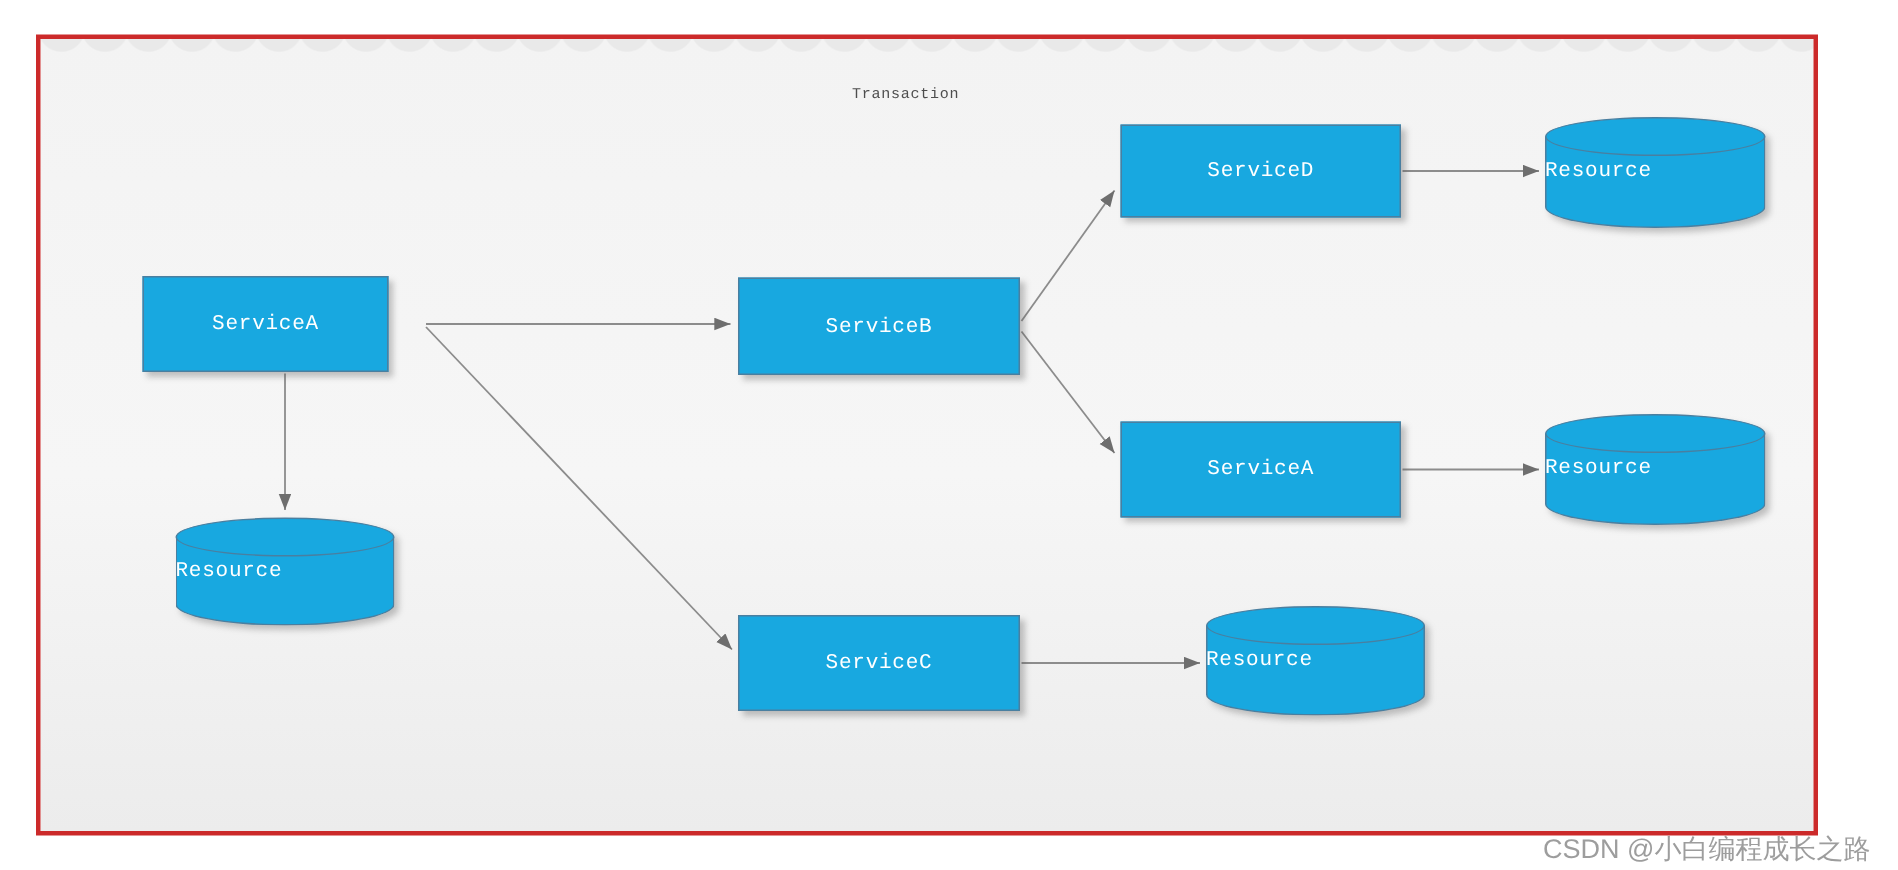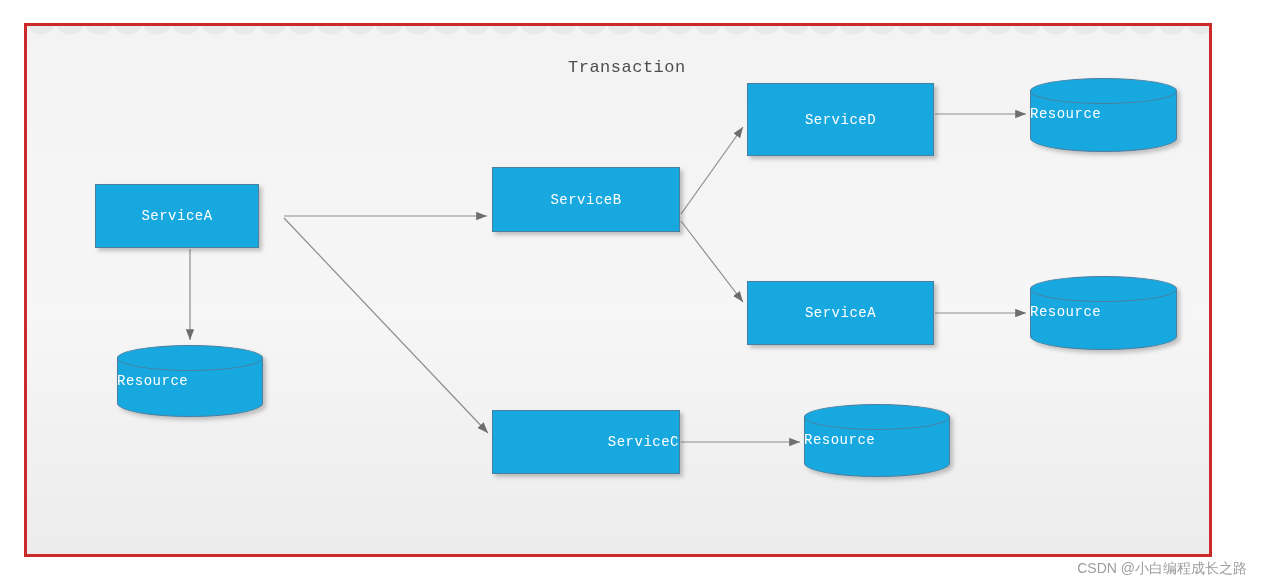--- a/index.html
+++ b/index.html
@@ -24,21 +24,21 @@
     content: "";
     position: absolute; left: 0; right: 0; top: 0; height: 16px;
     background-image: radial-gradient(circle at 14px -7px, rgba(0,0,0,0.045) 15px, transparent 16px);
     background-size: 29px 16px;
     background-repeat: repeat-x;
   }
 
   .title {
     position: absolute;
     left: 568px; top: 58px;
-    font-size: 17px;
+    font-size: 10px;
     letter-spacing: 0.5px;
     color: var(--title-text, #4d4d4d);
     white-space: nowrap;
   }
 
   
   .box {
     position: absolute;
     box-sizing: border-box;
     background: var(--node-fill, #18a8e0);
@@ -46,23 +46,23 @@
     box-shadow: 3px 3px 4px rgba(90,90,90,0.35);
     display: flex; align-items: center; justify-content: center;
   }
   .node-label, .cyl-label {
     color: var(--node-text, #ffffff);
     font-size: 14px;
     letter-spacing: 0.5px;
     white-space: nowrap;
   }
   #node-serviceA { left:  95px; top: 184px; width: 164px; height: 64px; }
-  #node-serviceB { left: 492px; top: 167px; width: 188px; height: 65px; }
-  #node-serviceC { left: 492px; top: 410px; width: 188px; height: 64px; justify-content: flex-end; }
-  #node-serviceD { left: 747px; top:  83px; width: 187px; height: 73px; }
+  #node-serviceB { left: 492px; top: 185px; width: 188px; height: 65px; }
+  #node-serviceC { left: 492px; top: 410px; width: 188px; height: 64px; }
+  #node-serviceD { left: 747px; top:  83px; width: 187px; height: 62px; }
   #node-serviceE { left: 747px; top: 281px; width: 187px; height: 64px; }
 
   
   .cylinder { position: absolute; filter: drop-shadow(3px 3px 2px rgba(90,90,90,0.35)); }
   #node-resourceA { left: 117px; top: 345px; width: 146px; height: 72px; }
   #node-resourceD { left: 1030px; top:  78px; width: 147px; height: 74px; }
   #node-resourceE { left: 1030px; top: 276px; width: 147px; height: 74px; }
   #node-resourceC { left: 804px; top: 404px; width: 146px; height: 73px; }
   .cyl-body {
     position: absolute; left: 0; right: 0; top: 13px; bottom: 0;
@@ -84,21 +84,21 @@
     position: absolute; left: 0; width: 100%; top: 28px;
     z-index: 3;
   }
 
   .edges { position: absolute; left: 0; top: 0; pointer-events: none; }
 
   .watermark {
     position: absolute;
     right: 18px; bottom: 2px;
     font-family: "Liberation Sans", "DejaVu Sans", sans-serif;
-    font-size: 14px;
+    font-size: 18px;
     color: rgba(140,140,140,0.85);
     white-space: nowrap;
     z-index: 5;
   }
 </style>
 </head>
 <body>
 
 <div class="page">
 

